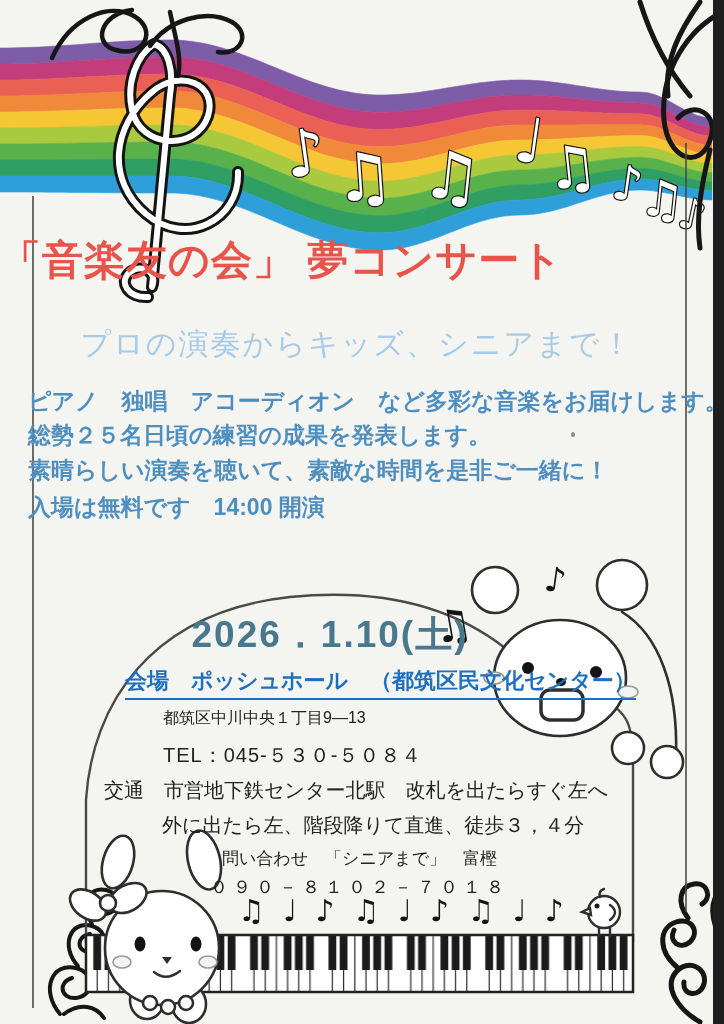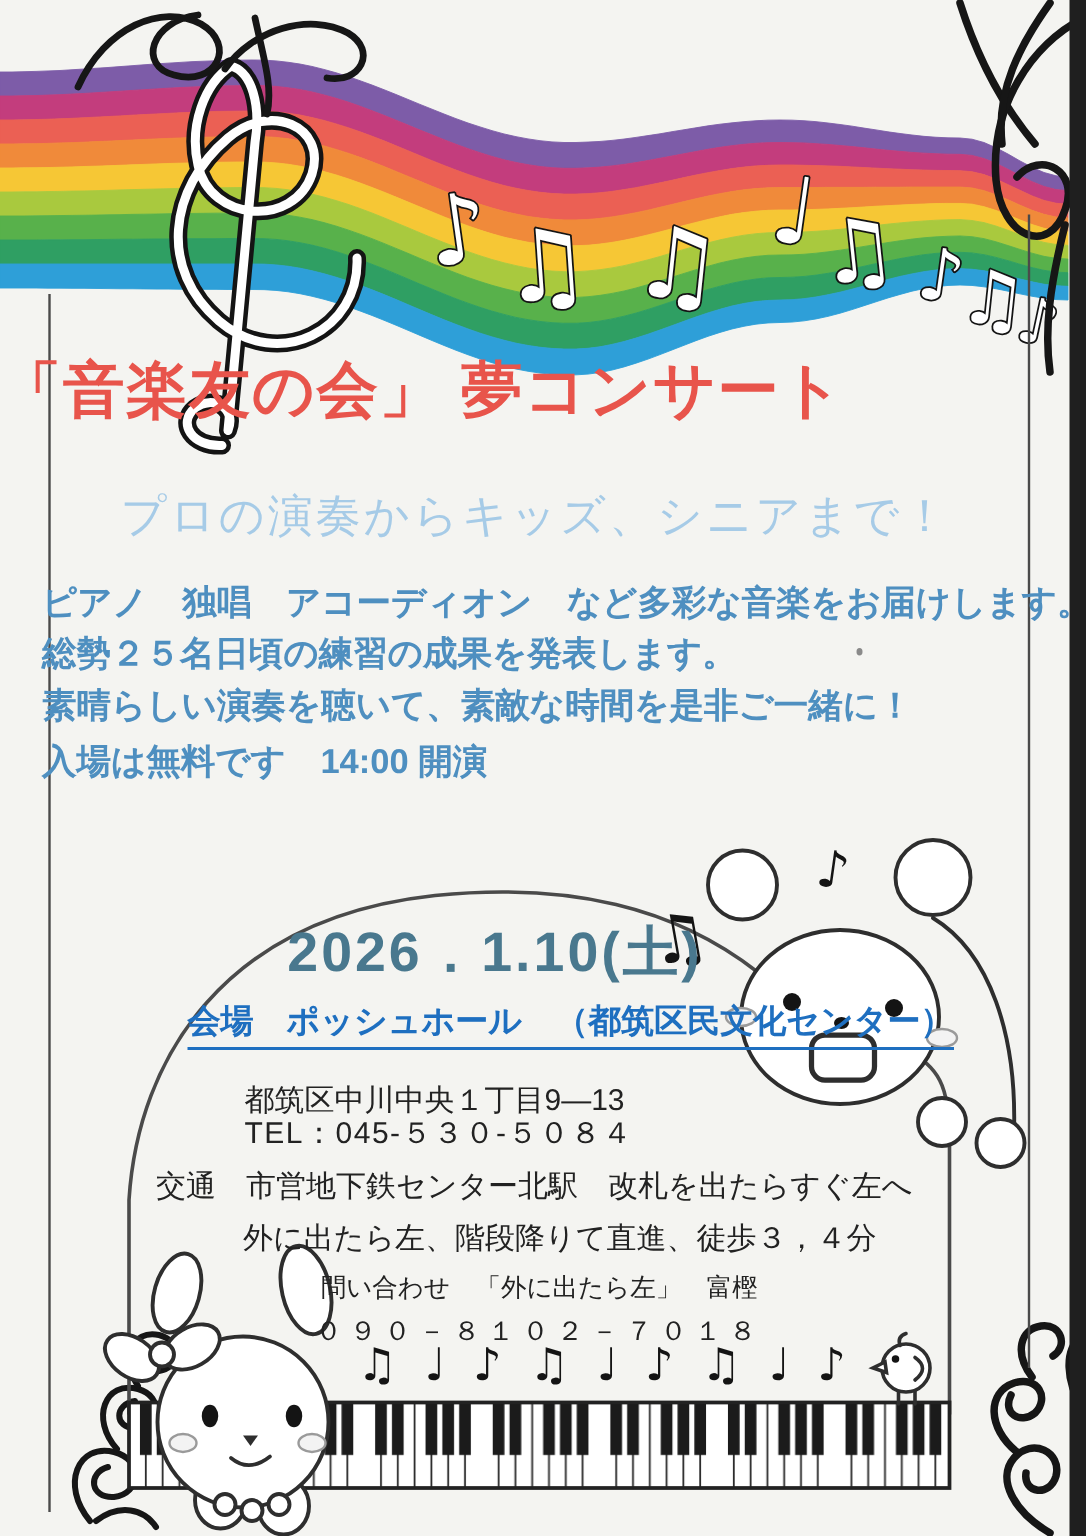--- a/index.html
+++ b/index.html
@@ -28,21 +28,21 @@
   .date{
     left:120px; top:610px; width:420px; text-align:center;
     font-size:37px; font-weight:bold; letter-spacing:2px;
     color:var(--date-blue,#49788e);
   }
   .venue{
     left:125px; top:666px; font-size:22px; font-weight:bold;
     color:var(--venue-blue,#1e6fc0);
     border-bottom:2px solid var(--venue-blue,#1e6fc0); padding-bottom:2px;
   }
-  .addr{left:163px; top:708px; font-size:20px; color:var(--ink,#222);margin-top:12px;}
+  .addr{left:163px; top:708px; font-size:16px; color:var(--ink,#222);}
   .tel{left:163px; top:742px; font-size:20px; color:var(--ink,#222); letter-spacing:1px;}
   .acc1{left:104px; top:777px; font-size:20px; color:var(--ink,#222);}
   .acc2{left:162px; top:812px; font-size:20px; color:var(--ink,#222);}
   .contact{left:86px; top:847px; width:547px; text-align:center; font-size:17px; color:var(--ink,#222);}
   .phone{left:86px; top:875px; width:547px; text-align:center; font-size:18px; letter-spacing:5px; color:var(--ink,#222);}
   .kbnotes{
     left:238px; top:893px; width:326px; display:flex; justify-content:space-between;
     font-family:"DejaVu Sans", sans-serif; font-size:30px; color:#141414; z-index:2; position:absolute;
   }
   .scan-strip{position:absolute; right:0; top:0; width:11px; height:1024px; background:#1f1f1f; z-index:3;}
@@ -184,21 +184,21 @@
   <div class="txt bodyline bl2">総勢２５名日頃の練習の成果を発表します。</div>
   <div class="txt bodyline bl3">素晴らしい演奏を聴いて、素敵な時間を是非ご一緒に！</div>
   <div class="txt bodyline bl4">入場は無料です　14:00 開演</div>
 
   <div class="txt date">2026．1.10(土)</div>
   <div class="txt venue">会場　ポッシュホール　（都筑区民文化センター）</div>
   <div class="txt addr">都筑区中川中央１丁目9—13</div>
   <div class="txt tel">TEL：045-５３０-５０８４</div>
   <div class="txt acc1">交通　市営地下鉄センター北駅　改札を出たらすぐ左へ</div>
   <div class="txt acc2">外に出たら左、階段降りて直進、徒歩３，４分</div>
-  <div class="txt contact">問い合わせ　「外に出たら左」　富樫</div>
+  <div class="txt contact">問い合わせ　「シニアまで」　富樫</div>
   <div class="txt phone">０９０－８１０２－７０１８</div>
 
   <div class="kbnotes">
       <span>♫</span>
       <span>♩</span>
       <span>♪</span>
       <span>♫</span>
       <span>♩</span>
       <span>♪</span>
       <span>♫</span>

